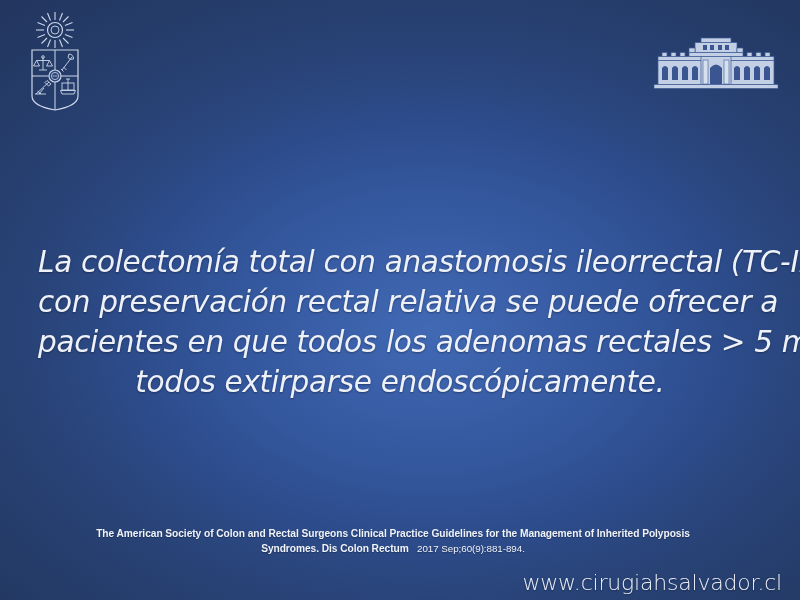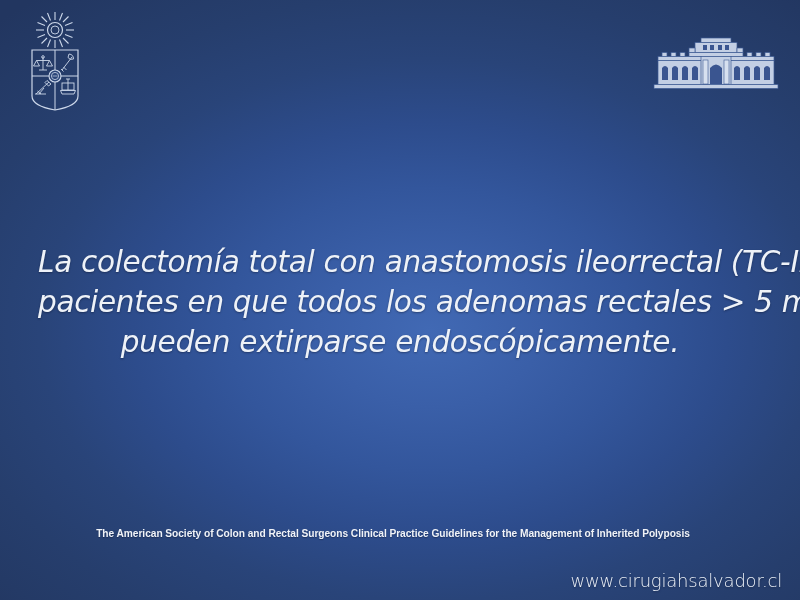--- a/index.html
+++ b/index.html
@@ -92,21 +92,21 @@
   }
 
   
   #website {
     position: absolute;
     right: 18px;
     top: 570px;
     color: #e9eef6;
     font-family: "DejaVu Sans", sans-serif;
     font-weight: 300;
-    font-size: 18px;
+    font-size: 22px;
     letter-spacing: -0.2px;
     white-space: nowrap;
     text-shadow: 0 1px 2px rgba(10, 20, 45, 0.45);
   }
 </style>
 </head>
 <body>
 
 <div id="slide">
 
@@ -233,23 +233,25 @@
 
       <g fill="#d7e0ef" stroke="#3d5a93" stroke-width="0.6">
         <rect x="55" y="24" width="5" height="24"></rect>
         <rect x="76" y="24" width="5" height="24"></rect>
       </g>
     </svg>
   </div>
 
   <div id="quote">
     <span class="qline">La colectomía total con anastomosis ileorrectal (TC-IRA)</span>
+    <span class="qline">con preservación rectal relativa se puede ofrecer a</span>
     <span class="qline">pacientes en que todos los adenomas rectales &gt; 5 mm</span>
-    <span class="qline">pueden extirparse endoscópicamente.</span>
+    <span class="qline">todos extirparse endoscópicamente.</span>
   </div>
 
   <div id="citation">
     <span class="cline">The American Society of Colon and Rectal Surgeons Clinical Practice Guidelines for the Management of Inherited Polyposis</span>
+    <span class="cline"><span>Syndromes. Dis Colon Rectum</span>&nbsp;&nbsp;&nbsp;<span class="ref-detail">2017 Sep;60(9):881-894.</span></span>
   </div>
 
   <div id="website">www.cirugiahsalvador.cl</div>
 
 </div>
 
 </body></html>

